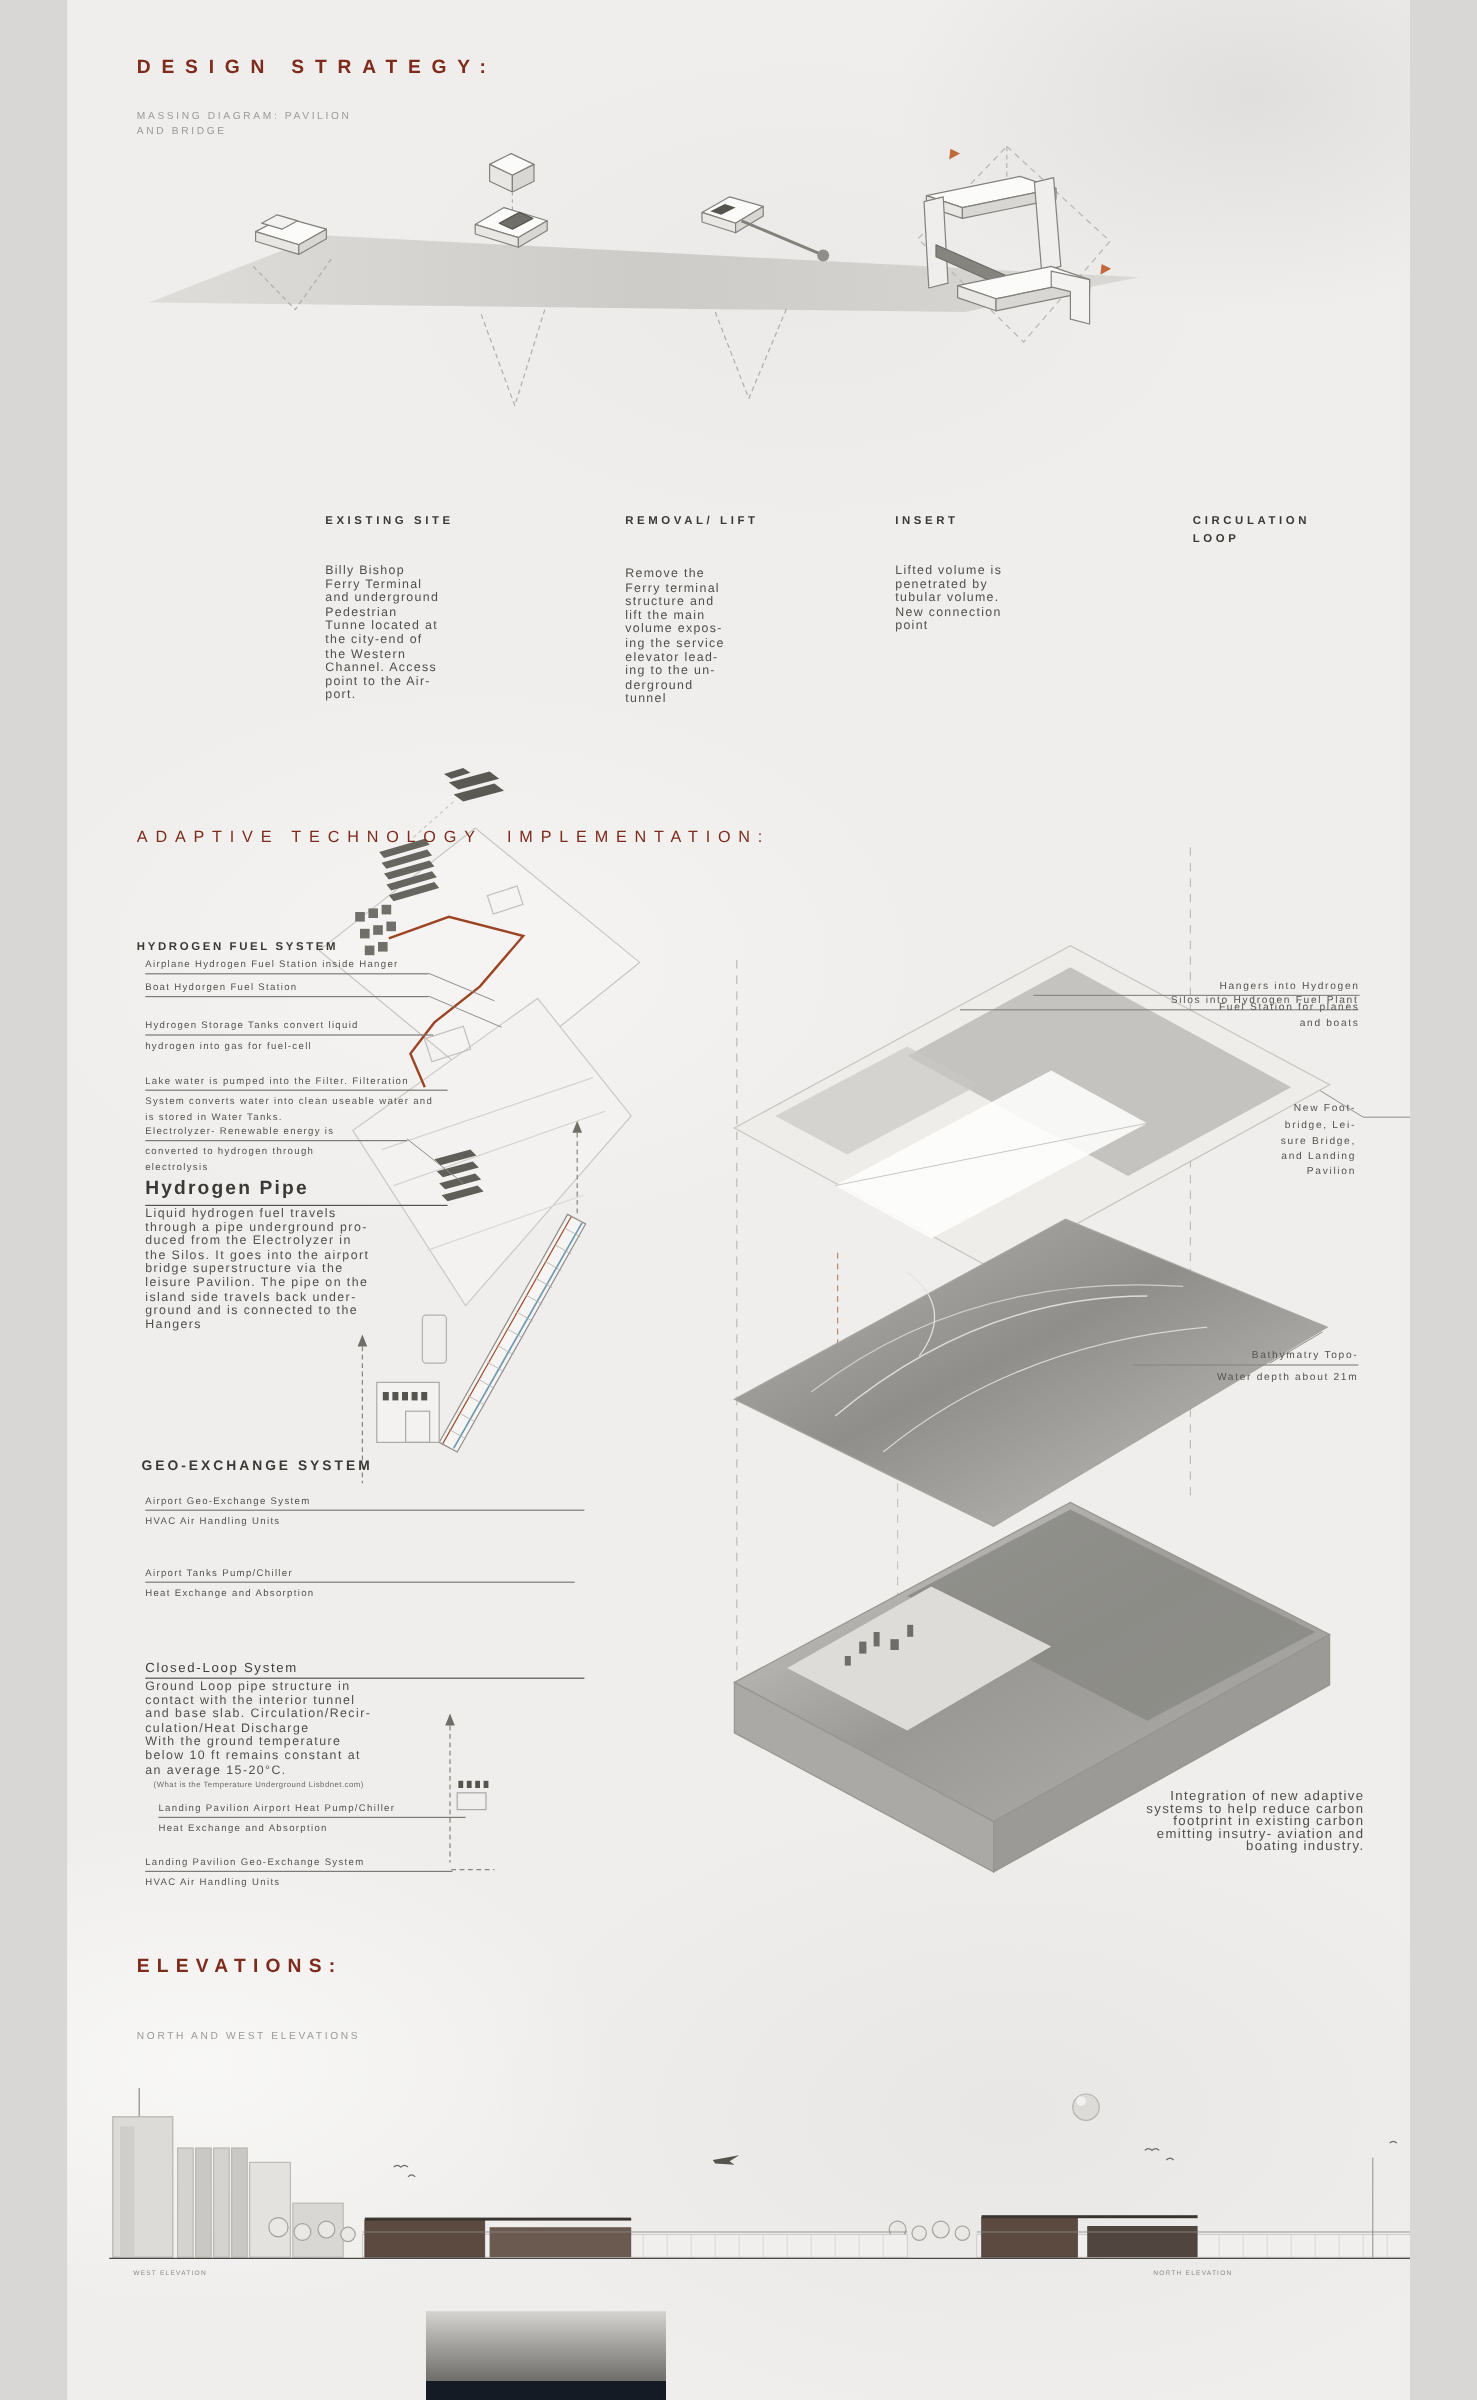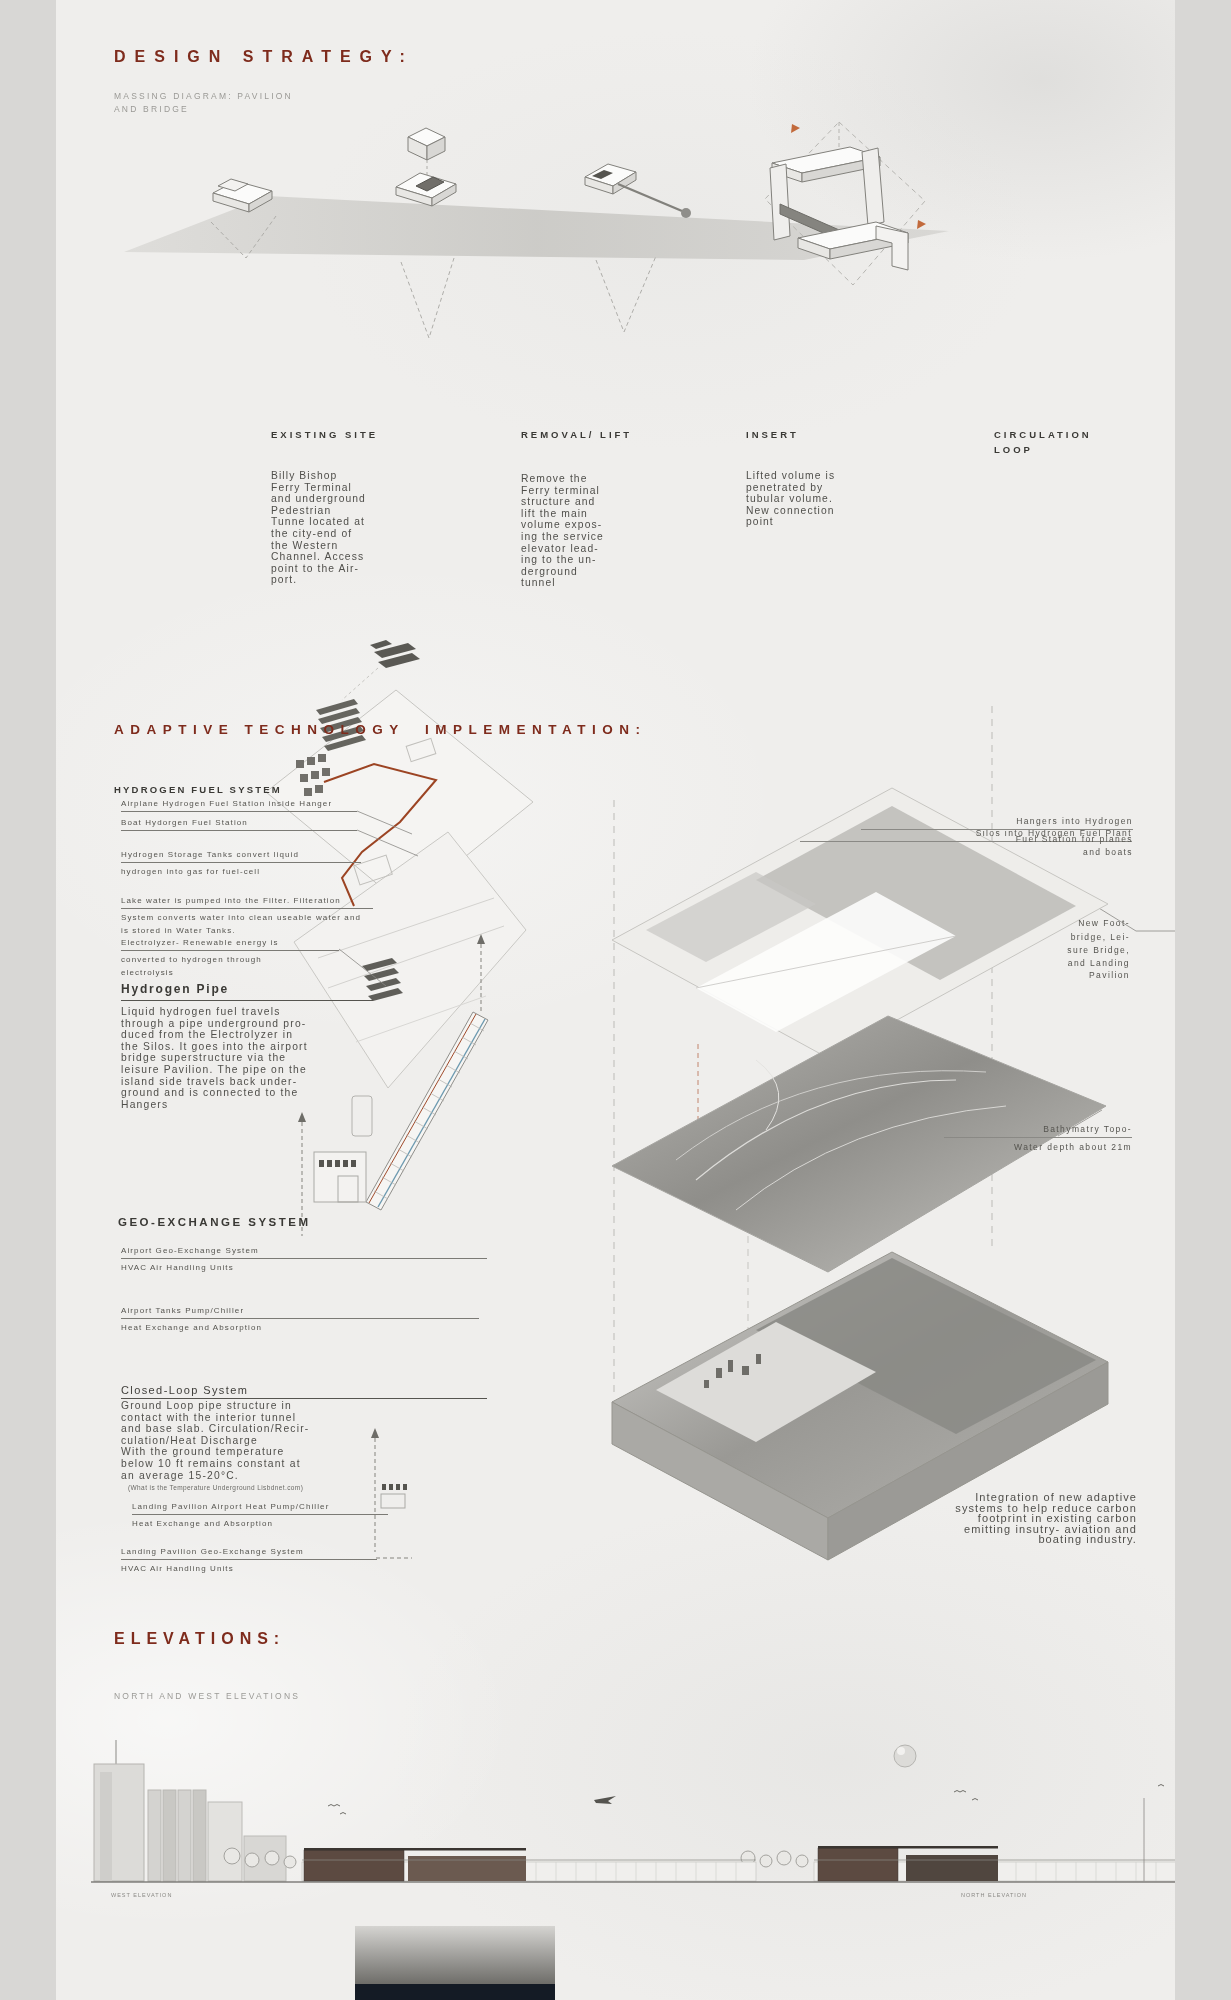--- a/index.html
+++ b/index.html
@@ -8,30 +8,30 @@
     background:
       radial-gradient(420px 260px at 88% 4%, rgba(188,188,186,.30), rgba(0,0,0,0) 70%),
       radial-gradient(500px 300px at 10% 86%, rgba(255,255,255,.55), rgba(0,0,0,0) 70%),
       radial-gradient(640px 380px at 70% 88%, rgba(220,220,218,.40), rgba(0,0,0,0) 70%),
       radial-gradient(560px 340px at 30% 40%, rgba(249,249,248,.55), rgba(0,0,0,0) 70%),
       radial-gradient(520px 300px at 55% 12%, rgba(226,226,224,.35), rgba(0,0,0,0) 70%),
       #efeeec;}
   .art{position:absolute;left:0;top:0;width:1231px;height:2000px;}
   .t{position:absolute;color:#4b4a46;}
   .h1{font-size:16px;font-weight:bold;letter-spacing:9px;color:#7e2b1c;white-space:pre;}
-  .h1b{font-size:13.5px;font-weight:bold;letter-spacing:6.5px;color:#7e2b1c;white-space:pre;margin-top:32px;}
+  .h1b{font-size:13.5px;font-weight:normal;letter-spacing:6.5px;color:#7e2b1c;white-space:pre;}
   .subh{font-size:8.5px;letter-spacing:2.2px;line-height:13px;color:#9b9a96;white-space:pre-line;}
   .colh{font-size:9.5px;font-weight:bold;letter-spacing:3px;color:#3a3935;white-space:pre-line;line-height:15px;}
   .colb{font-size:10.3px;letter-spacing:1.1px;line-height:11.6px;white-space:pre-line;color:#504f4b;}
   .sysh{font-size:9.5px;font-weight:bold;letter-spacing:2.2px;color:#3a3935;margin-top:24px;}
   .sysh2{font-size:11.5px;font-weight:bold;letter-spacing:2.5px;color:#3a3935;}
   .lbl{font-size:8px;letter-spacing:1.1px;color:#55544f;}
   .lbl-l1{border-bottom:1px solid #7b7a75;padding-bottom:3px;}
   .lbl-rest{padding-top:3px;line-height:12.5px;white-space:pre-line;}
-  .ph{font-size:12px;font-weight:bold;letter-spacing:1.8px;color:#3a3935;border-bottom:1px solid #55544f;padding-bottom:4px;}
+  .ph{font-size:16px;font-weight:bold;letter-spacing:1.8px;color:#3a3935;border-bottom:1px solid #55544f;padding-bottom:4px;}
   .ph2{font-size:11px;letter-spacing:1.4px;color:#3f3e3a;border-bottom:1px solid #55544f;padding-bottom:2px;}
   .pb{font-size:10.3px;letter-spacing:1.2px;line-height:11.6px;white-space:pre-line;color:#504f4b;}
   .rlbl{font-size:8.5px;letter-spacing:1.4px;color:#55544f;text-align:right;}
   .rlbl .lbl-l1{border-bottom:1px solid #8a8985;}
   .rlbl.norule .lbl-l1{border-bottom:none;padding-bottom:0;}
   .rlbl .lbl-rest{line-height:12.8px;}
   .note{font-size:6.5px;letter-spacing:.4px;color:#6b6a66;}
   .intg{font-size:11px;letter-spacing:1.1px;line-height:10.6px;white-space:pre-line;text-align:right;color:#504f4b;}
   .cap{font-size:5.5px;letter-spacing:1px;color:#8a8985;}
 </style>

